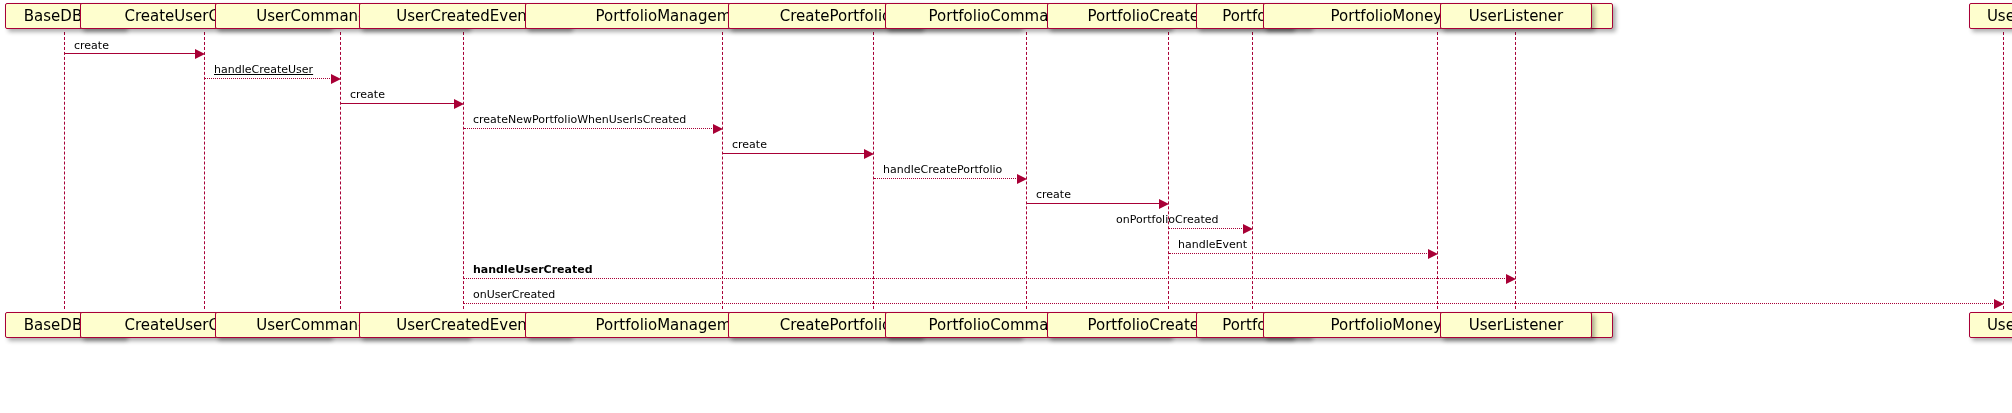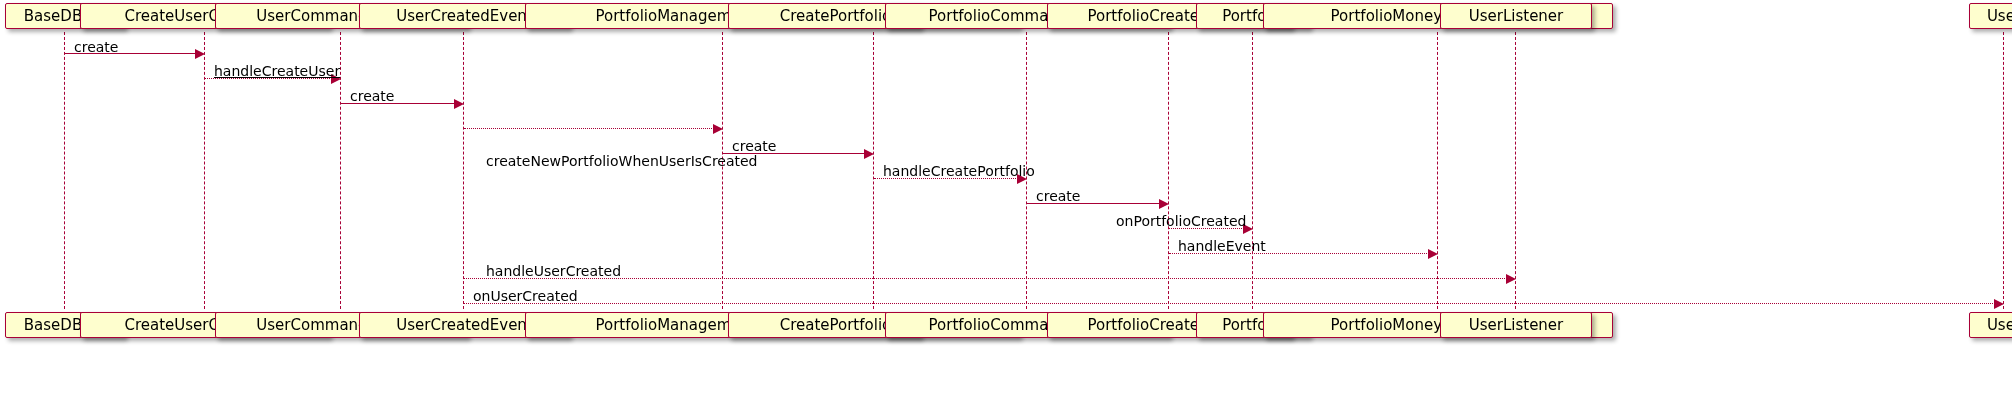--- a/index.html
+++ b/index.html
@@ -47,21 +47,21 @@
   .msg.dotted {
     border-top: 1.5px dotted #A80036;
   }
   .arrowhead {
     position: absolute;
     width: 0;
     height: 0;
   }
   .msg-label {
     position: absolute;
-    font-size: 14px;
+    font-size: 11px;
     color: #000000;
     white-space: nowrap;
     line-height: 1;
   }
 </style>
 </head>
 <body>
 
 <div id="diagram">
   <div id="lifelines-layer">
@@ -83,39 +83,39 @@
       <div class="arrowhead" style="left: 195px; top: 48.5px; border-top: 5px solid transparent; border-bottom: 5px solid transparent; border-left: 10px solid rgb(168, 0, 54);"></div>
       <div class="msg-label" style="left: 74px; top: 40px;">create</div>
       <div class="msg dotted" style="left: 205px; top: 78px; width: 129px;"></div>
       <div class="arrowhead" style="left: 331px; top: 73.5px; border-top: 5px solid transparent; border-bottom: 5px solid transparent; border-left: 10px solid rgb(168, 0, 54);"></div>
       <div class="msg-label" style="left: 214px; top: 64px; text-decoration: underline;">handleCreateUser</div>
       <div class="msg" style="left: 341px; top: 103px; width: 116px;"></div>
       <div class="arrowhead" style="left: 454px; top: 98.5px; border-top: 5px solid transparent; border-bottom: 5px solid transparent; border-left: 10px solid rgb(168, 0, 54);"></div>
       <div class="msg-label" style="left: 350px; top: 89px;">create</div>
       <div class="msg dotted" style="left: 464px; top: 128px; width: 252px;"></div>
       <div class="arrowhead" style="left: 713px; top: 123.5px; border-top: 5px solid transparent; border-bottom: 5px solid transparent; border-left: 10px solid rgb(168, 0, 54);"></div>
-      <div class="msg-label" style="left: 486px; top: 114px; margin-top: 40px;">createNewPortfolioWhenUserIsCreated</div>
+      <div class="msg-label" style="left: 473px; top: 114px;">createNewPortfolioWhenUserIsCreated</div>
       <div class="msg" style="left: 723px; top: 153px; width: 144px;"></div>
       <div class="arrowhead" style="left: 864px; top: 148.5px; border-top: 5px solid transparent; border-bottom: 5px solid transparent; border-left: 10px solid rgb(168, 0, 54);"></div>
       <div class="msg-label" style="left: 732px; top: 139px;">create</div>
       <div class="msg dotted" style="left: 874px; top: 178px; width: 146px;"></div>
       <div class="arrowhead" style="left: 1017px; top: 173.5px; border-top: 5px solid transparent; border-bottom: 5px solid transparent; border-left: 10px solid rgb(168, 0, 54);"></div>
       <div class="msg-label" style="left: 883px; top: 164px;">handleCreatePortfolio</div>
       <div class="msg" style="left: 1027px; top: 203px; width: 135px;"></div>
       <div class="arrowhead" style="left: 1159px; top: 198.5px; border-top: 5px solid transparent; border-bottom: 5px solid transparent; border-left: 10px solid rgb(168, 0, 54);"></div>
       <div class="msg-label" style="left: 1036px; top: 189px;">create</div>
       <div class="msg dotted" style="left: 1169px; top: 228px; width: 77px;"></div>
       <div class="arrowhead" style="left: 1243px; top: 223.5px; border-top: 5px solid transparent; border-bottom: 5px solid transparent; border-left: 10px solid rgb(168, 0, 54);"></div>
       <div class="msg-label" style="left: 1116px; top: 214px;">onPortfolioCreated</div>
       <div class="msg dotted" style="left: 1169px; top: 253px; width: 262px;"></div>
       <div class="arrowhead" style="left: 1428px; top: 248.5px; border-top: 5px solid transparent; border-bottom: 5px solid transparent; border-left: 10px solid rgb(168, 0, 54);"></div>
       <div class="msg-label" style="left: 1178px; top: 239px;">handleEvent</div>
       <div class="msg dotted" style="left: 464px; top: 278px; width: 1045px;"></div>
       <div class="arrowhead" style="left: 1506px; top: 273.5px; border-top: 5px solid transparent; border-bottom: 5px solid transparent; border-left: 10px solid rgb(168, 0, 54);"></div>
-      <div class="msg-label" style="left: 486px; top: 264px;">handleUserCreated</div>
+      <div class="msg-label" style="left: 473px; top: 264px; font-weight: bold;">handleUserCreated</div>
       <div class="msg dotted" style="left: 464px; top: 303px; width: 1533px;"></div>
       <div class="arrowhead" style="left: 1994px; top: 298.5px; border-top: 5px solid transparent; border-bottom: 5px solid transparent; border-left: 10px solid rgb(168, 0, 54);"></div>
       <div class="msg-label" style="left: 473px; top: 289px;">onUserCreated</div>
     </div>
   <div id="participants-top-layer">
       <div class="participant-box" style="left: 5px; top: 3px; width: 120px;">
         <span>BaseDBInit</span>
       </div>
       <div class="participant-box" style="left: 80px; top: 3px; width: 250px;">
         <span>CreateUserCommand</span>

